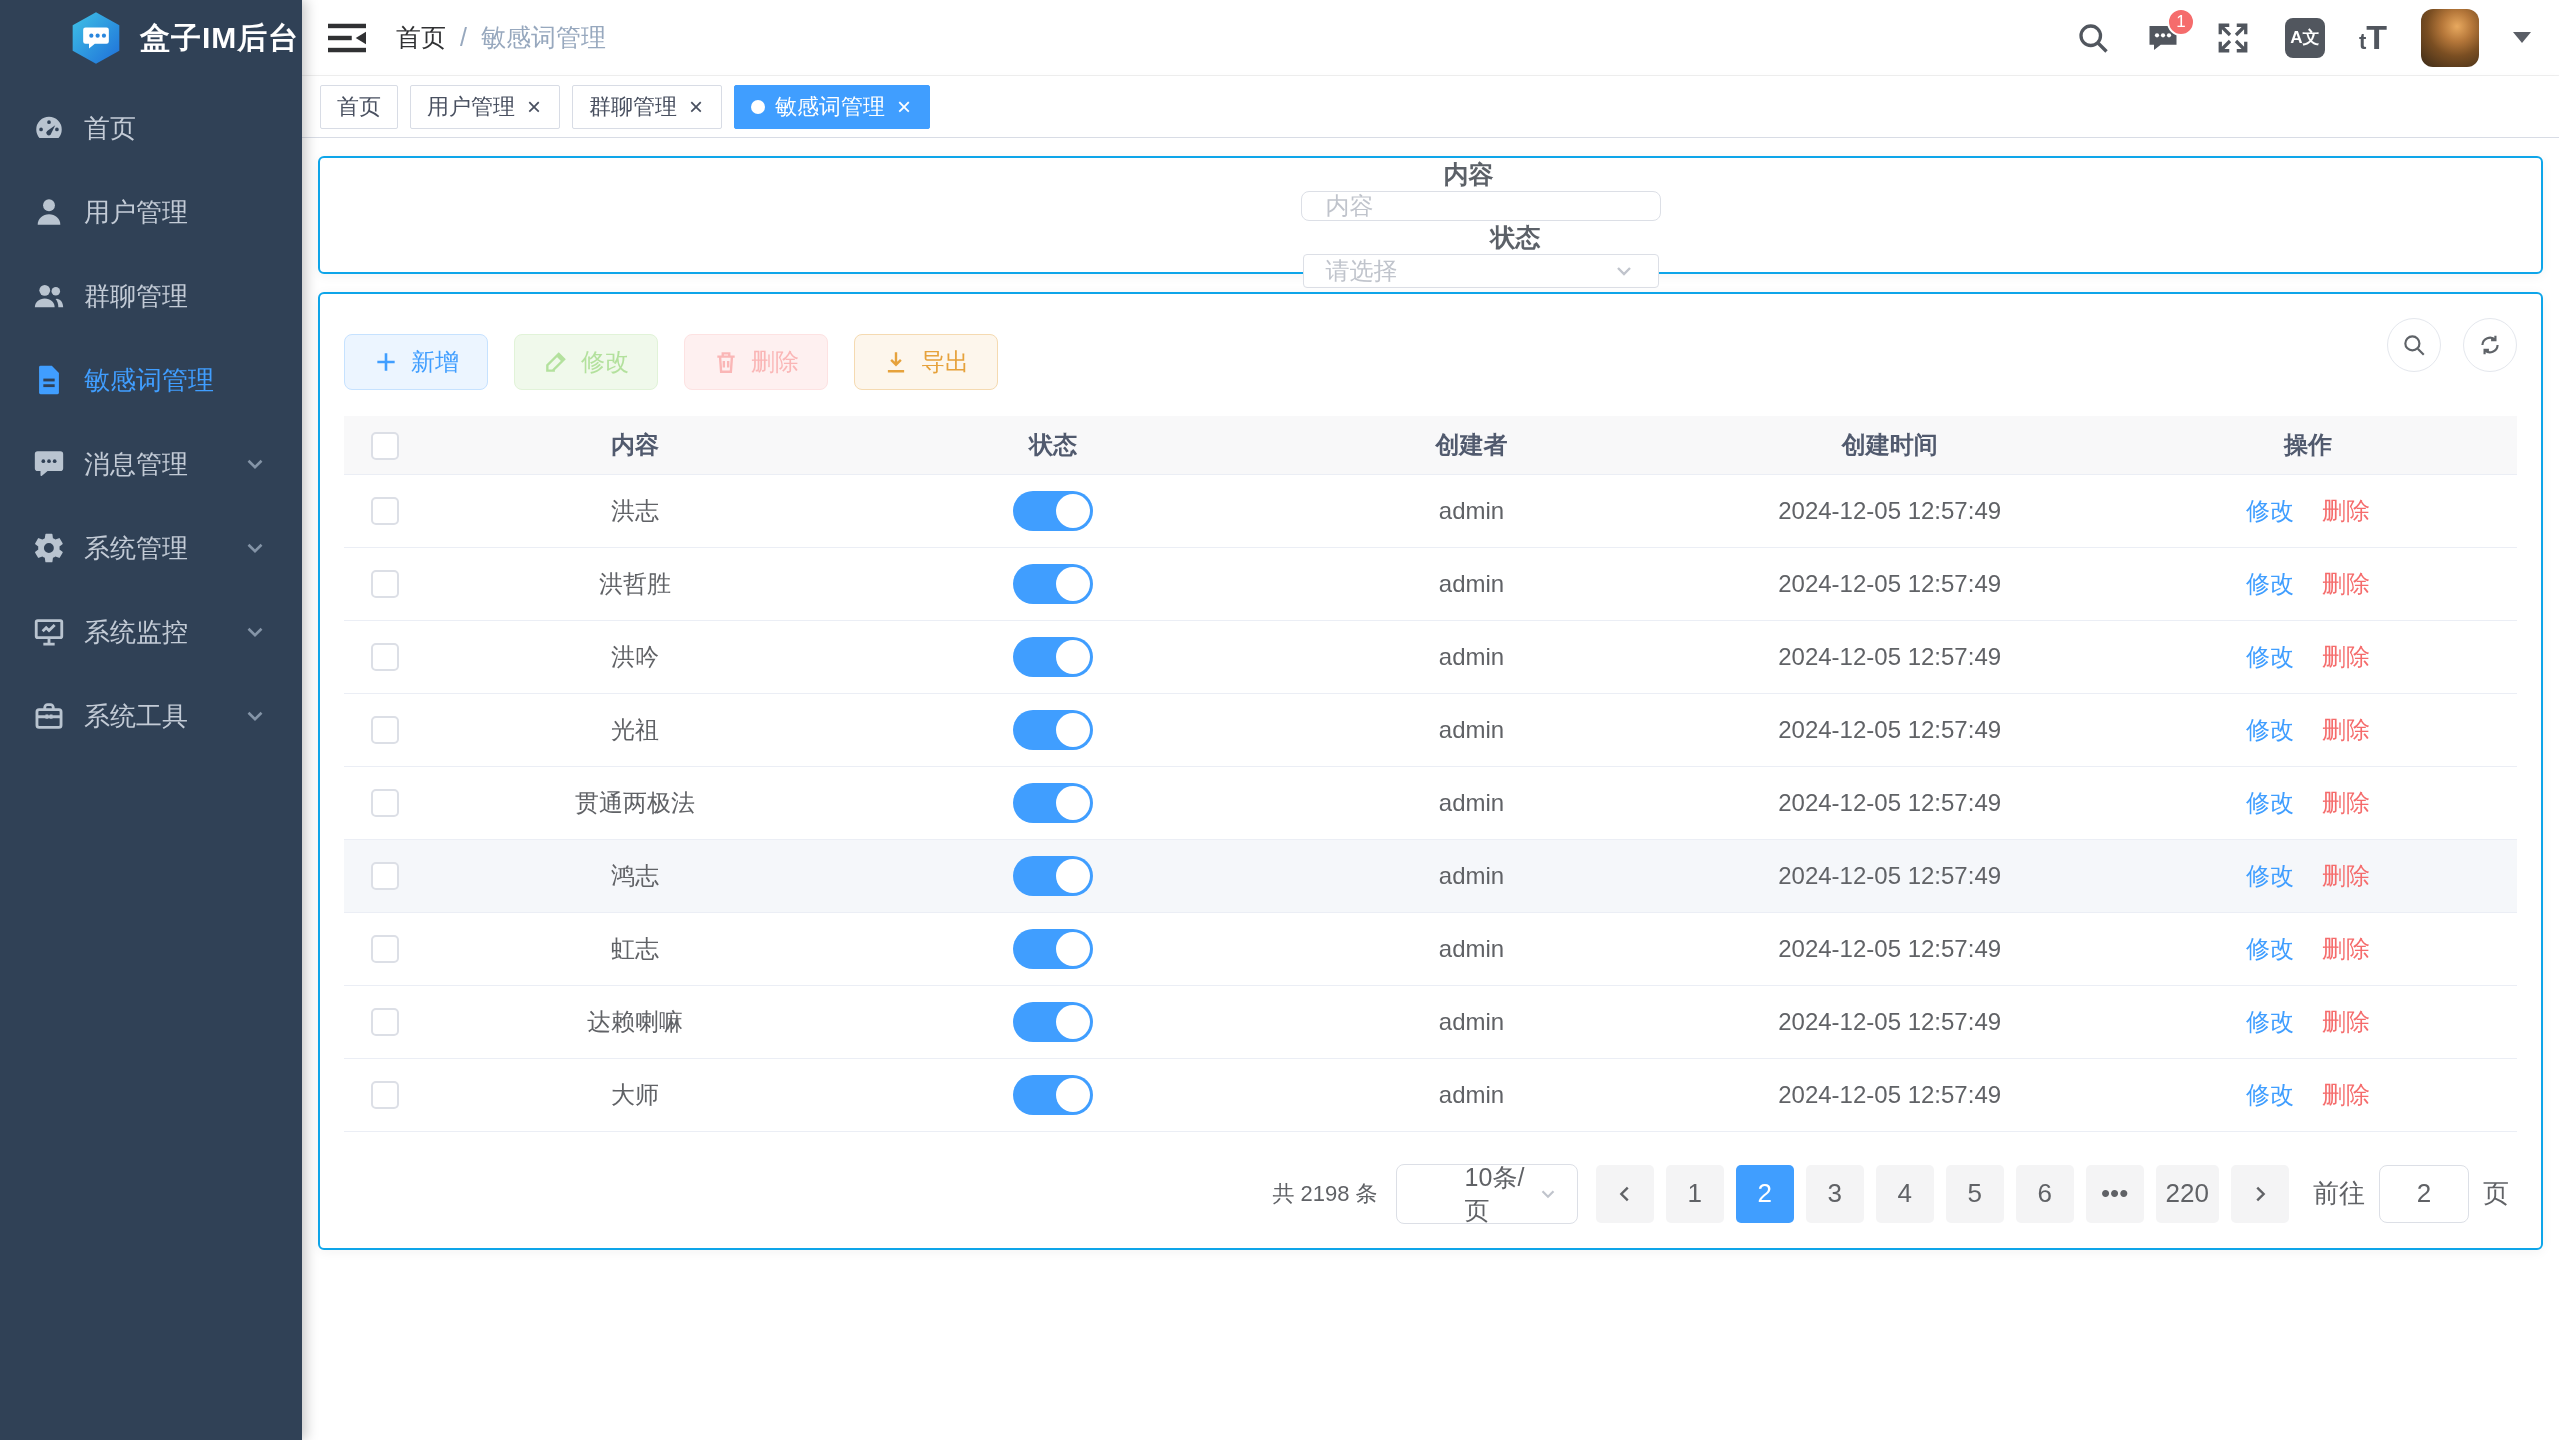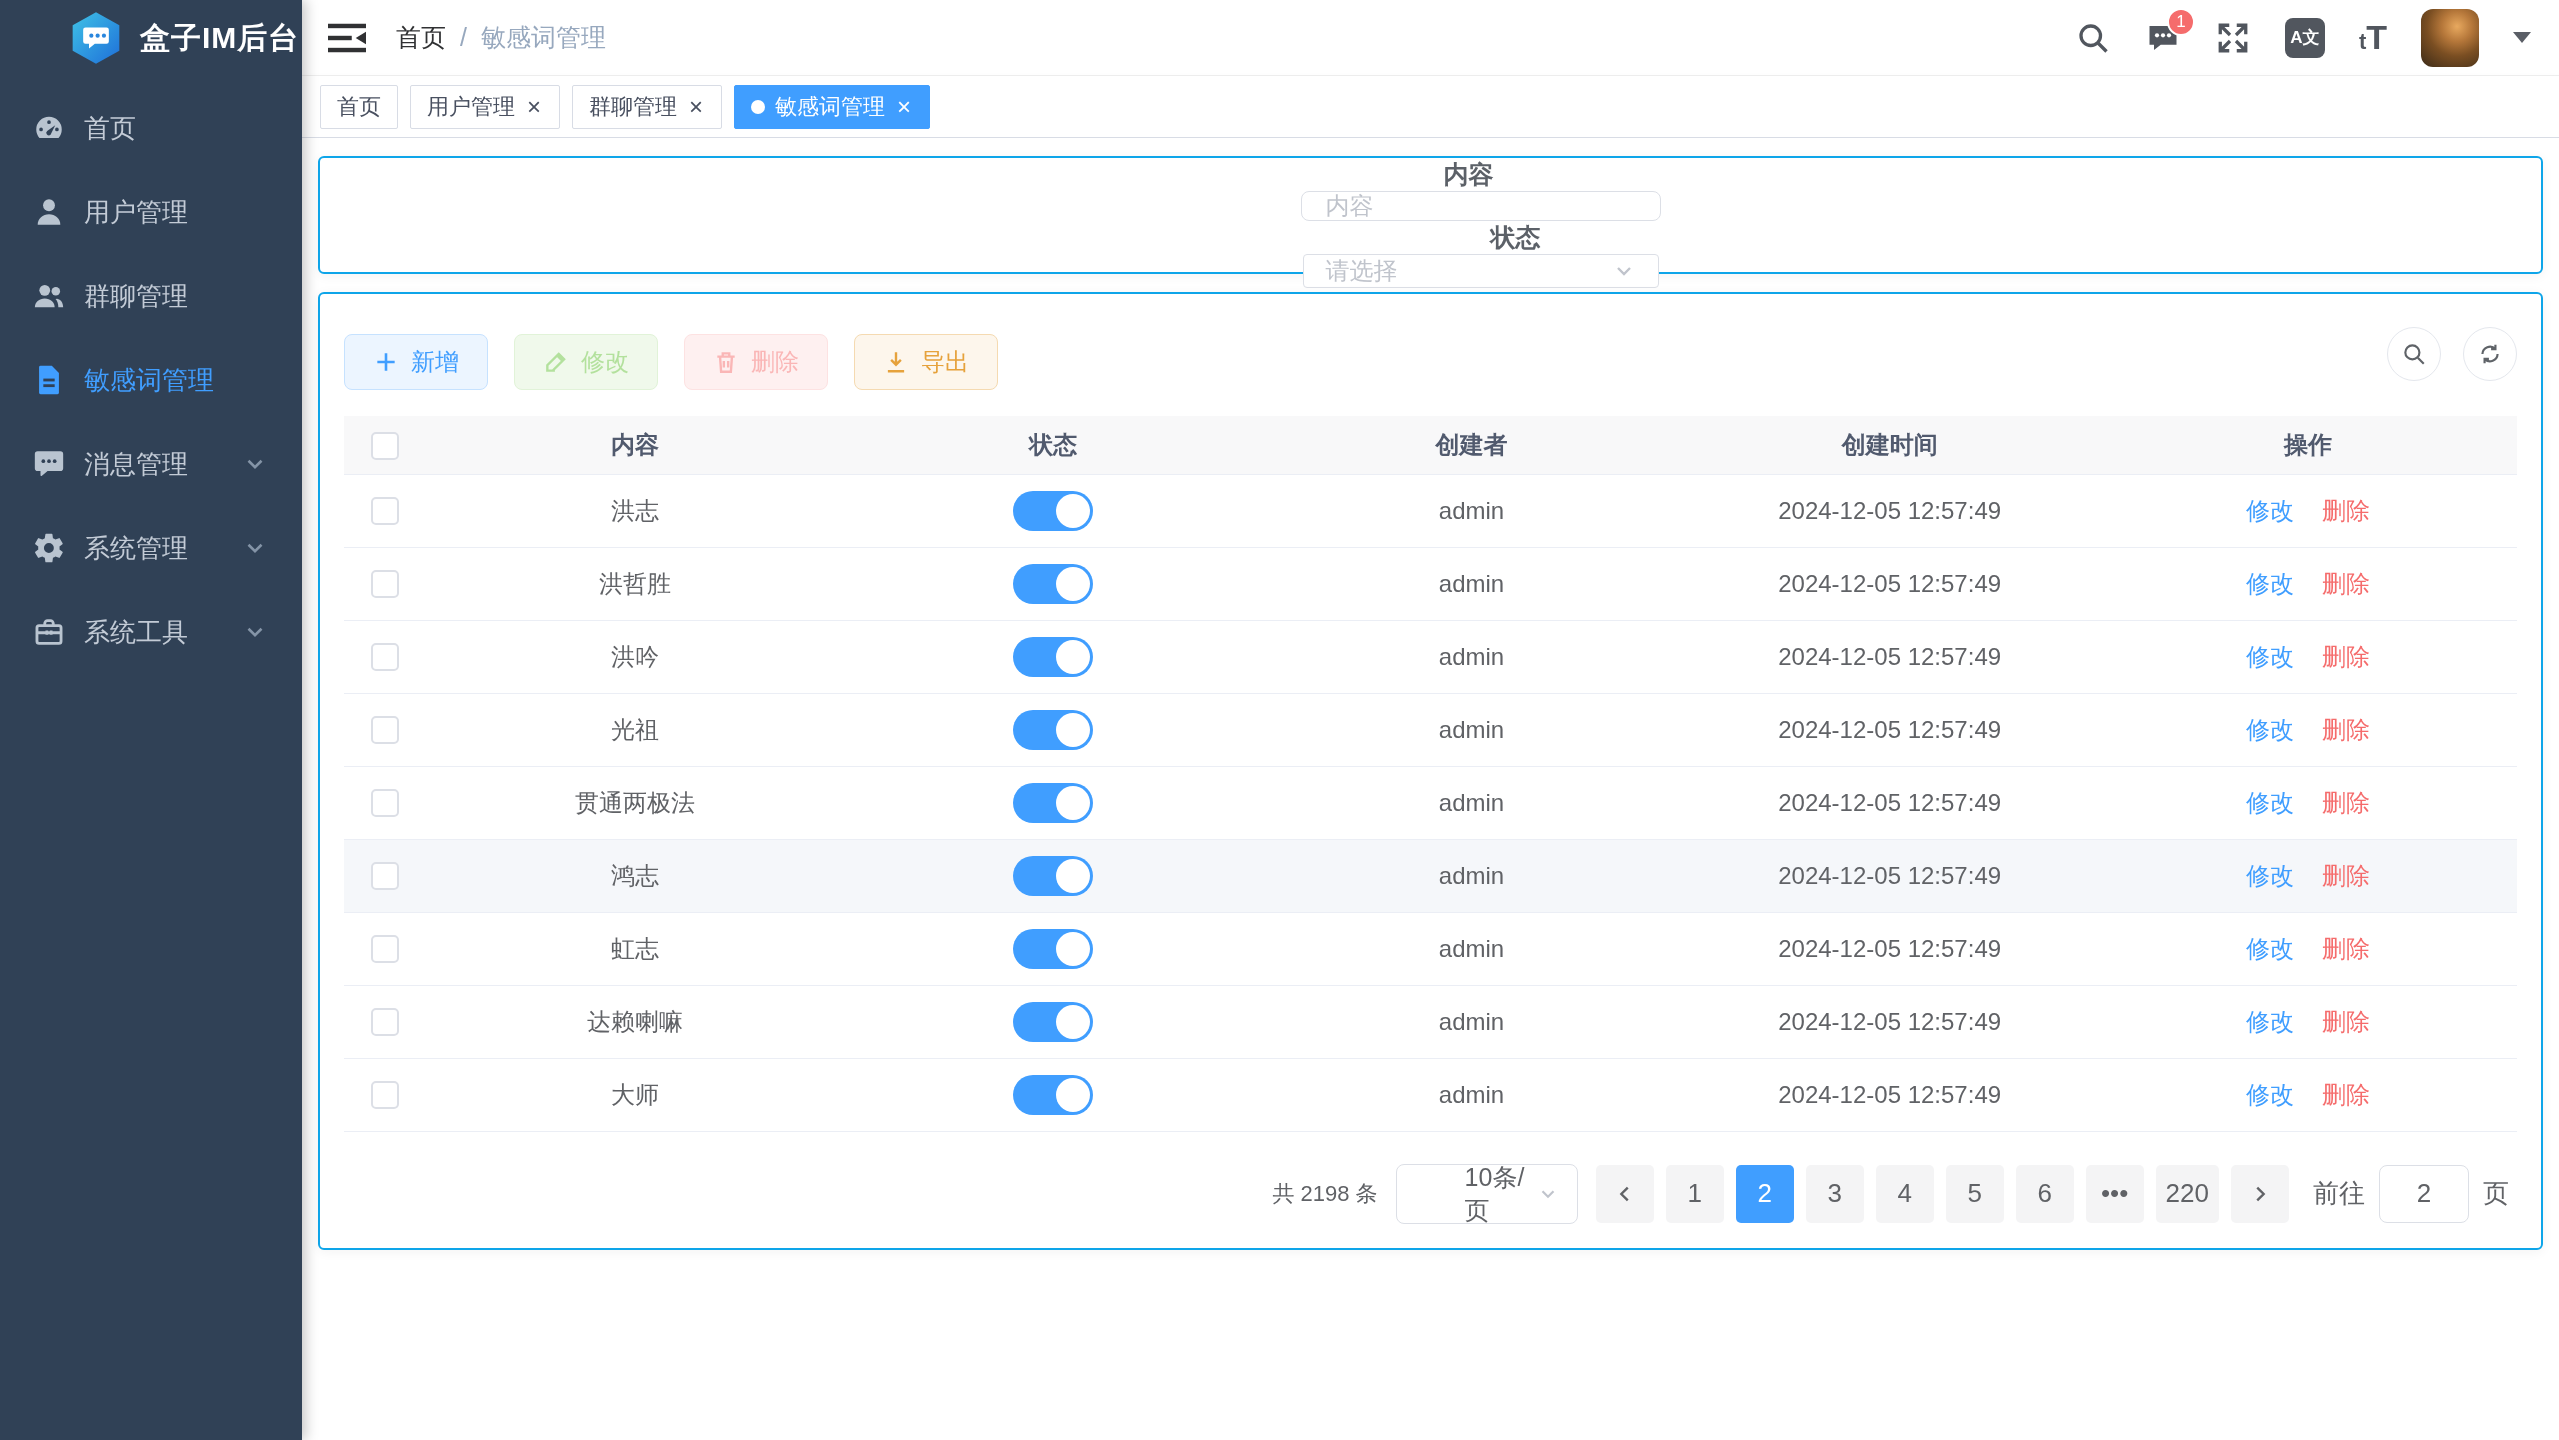--- a/index.html
+++ b/index.html
@@ -102,21 +102,21 @@
   .btn-search {
     margin-left:50px; width:120px; height:62px; background:#409eff; color:#fff; font-size:24px; border-radius:8px;
   }
   .btn-reset {
     margin-left:22px; width:120px; height:62px; background:#fff; color:#606266; font-size:24px;
     border:1px solid #dcdfe6; border-radius:8px;
   }
   .btn .bi { width:24px; height:24px; }
 
   .table-card { padding:24px; position:relative; }
-  .toolbar { display:flex; align-items:center; gap:26px; }
+  .toolbar { display:flex; gap:26px; }
   .tbtn { height:56px; padding:0 28px; border-radius:8px; font-size:24px; border:1px solid; }
   .tbtn .bi { width:26px; height:26px; }
   .tbtn-add    { color:#409eff; background:#ecf5ff; border-color:#c6e2ff; }
   .tbtn-edit   { color:#b3e19d; background:#f0f9eb; border-color:#e1f3d8; cursor:not-allowed; }
   .tbtn-delete { color:#fab6b6; background:#fef0f0; border-color:#fde2e2; cursor:not-allowed; }
   .tbtn-export { color:#e6a23c; background:#fdf6ec; border-color:#f5dab1; }
   .toolbar-right { margin-left:auto; display:flex; gap:22px; }
   .circle-btn {
     width:54px; height:54px; border-radius:50%; border:1px solid #e4e7ed; background:#fff;
     display:flex; align-items:center; justify-content:center; color:#5f6368; cursor:pointer;
@@ -233,20 +233,31 @@
       <span class="mi-label">消息管理</span>
       <svg class="mi-chevron" viewBox="0 0 24 24" fill="none" stroke="currentColor" stroke-width="2.4">
           <path d="M6 9l6 6 6-6"></path>
         </svg>
     </div>
     <div class="menu-item">
       <svg class="mi-icon" viewBox="0 0 24 24" fill="currentColor" fill-rule="evenodd">
         <path d="M19.4 13c.04-.32.06-.66.06-1s-.02-.68-.07-1l2.11-1.65a.5.5 0 0 0 .12-.64l-2-3.46a.5.5 0 0 0-.61-.22l-2.49 1a7.3 7.3 0 0 0-1.73-1l-.38-2.65A.5.5 0 0 0 13.92 2h-4a.5.5 0 0 0-.5.42l-.38 2.65c-.63.26-1.2.6-1.73 1l-2.49-1a.5.5 0 0 0-.61.22l-2 3.46a.5.5 0 0 0 .12.64L4.44 11c-.05.32-.07.66-.07 1s.02.68.07 1l-2.11 1.65a.5.5 0 0 0-.12.64l2 3.46c.14.24.42.34.61.22l2.49-1c.53.4 1.1.74 1.73 1l.38 2.65c.04.24.25.42.5.42h4c.25 0 .46-.18.5-.42l.38-2.65c.63-.26 1.2-.6 1.73-1l2.49 1c.23.09.47 0 .61-.22l2-3.46a.5.5 0 0 0-.12-.64L19.4 13zm-7.48 2.5a3.5 3.5 0 1 1 0-7 3.5 3.5 0 0 1 0 7z"></path>
       </svg>
       <span class="mi-label">系统管理</span>
+      <svg class="mi-chevron" viewBox="0 0 24 24" fill="none" stroke="currentColor" stroke-width="2.4">
+          <path d="M6 9l6 6 6-6"></path>
+        </svg>
+    </div>
+    <div class="menu-item">
+      <svg class="mi-icon" viewBox="0 0 24 24" fill="none" stroke="currentColor" stroke-width="2">
+        <rect x="3" y="4" width="18" height="12" rx="1"></rect>
+          <path d="M7.5 11.5l2.5-2.5 2 2 4-4"></path>
+          <path d="M12 16v3.5M8 20.5h8"></path>
+      </svg>
+      <span class="mi-label">系统监控</span>
       <svg class="mi-chevron" viewBox="0 0 24 24" fill="none" stroke="currentColor" stroke-width="2.4">
           <path d="M6 9l6 6 6-6"></path>
         </svg>
     </div>
     <div class="menu-item">
       <svg class="mi-icon" viewBox="0 0 24 24" fill="none" stroke="currentColor" stroke-width="2">
         <rect x="3.5" y="7.5" width="17" height="12.5" rx="1.5"></rect>
           <path d="M9 7.5V6a2 2 0 0 1 2-2h2a2 2 0 0 1 2 2v1.5M3.5 12.5h17M10.5 11v3M13.5 11v3"></path>
       </svg>
       <span class="mi-label">系统工具</span>

